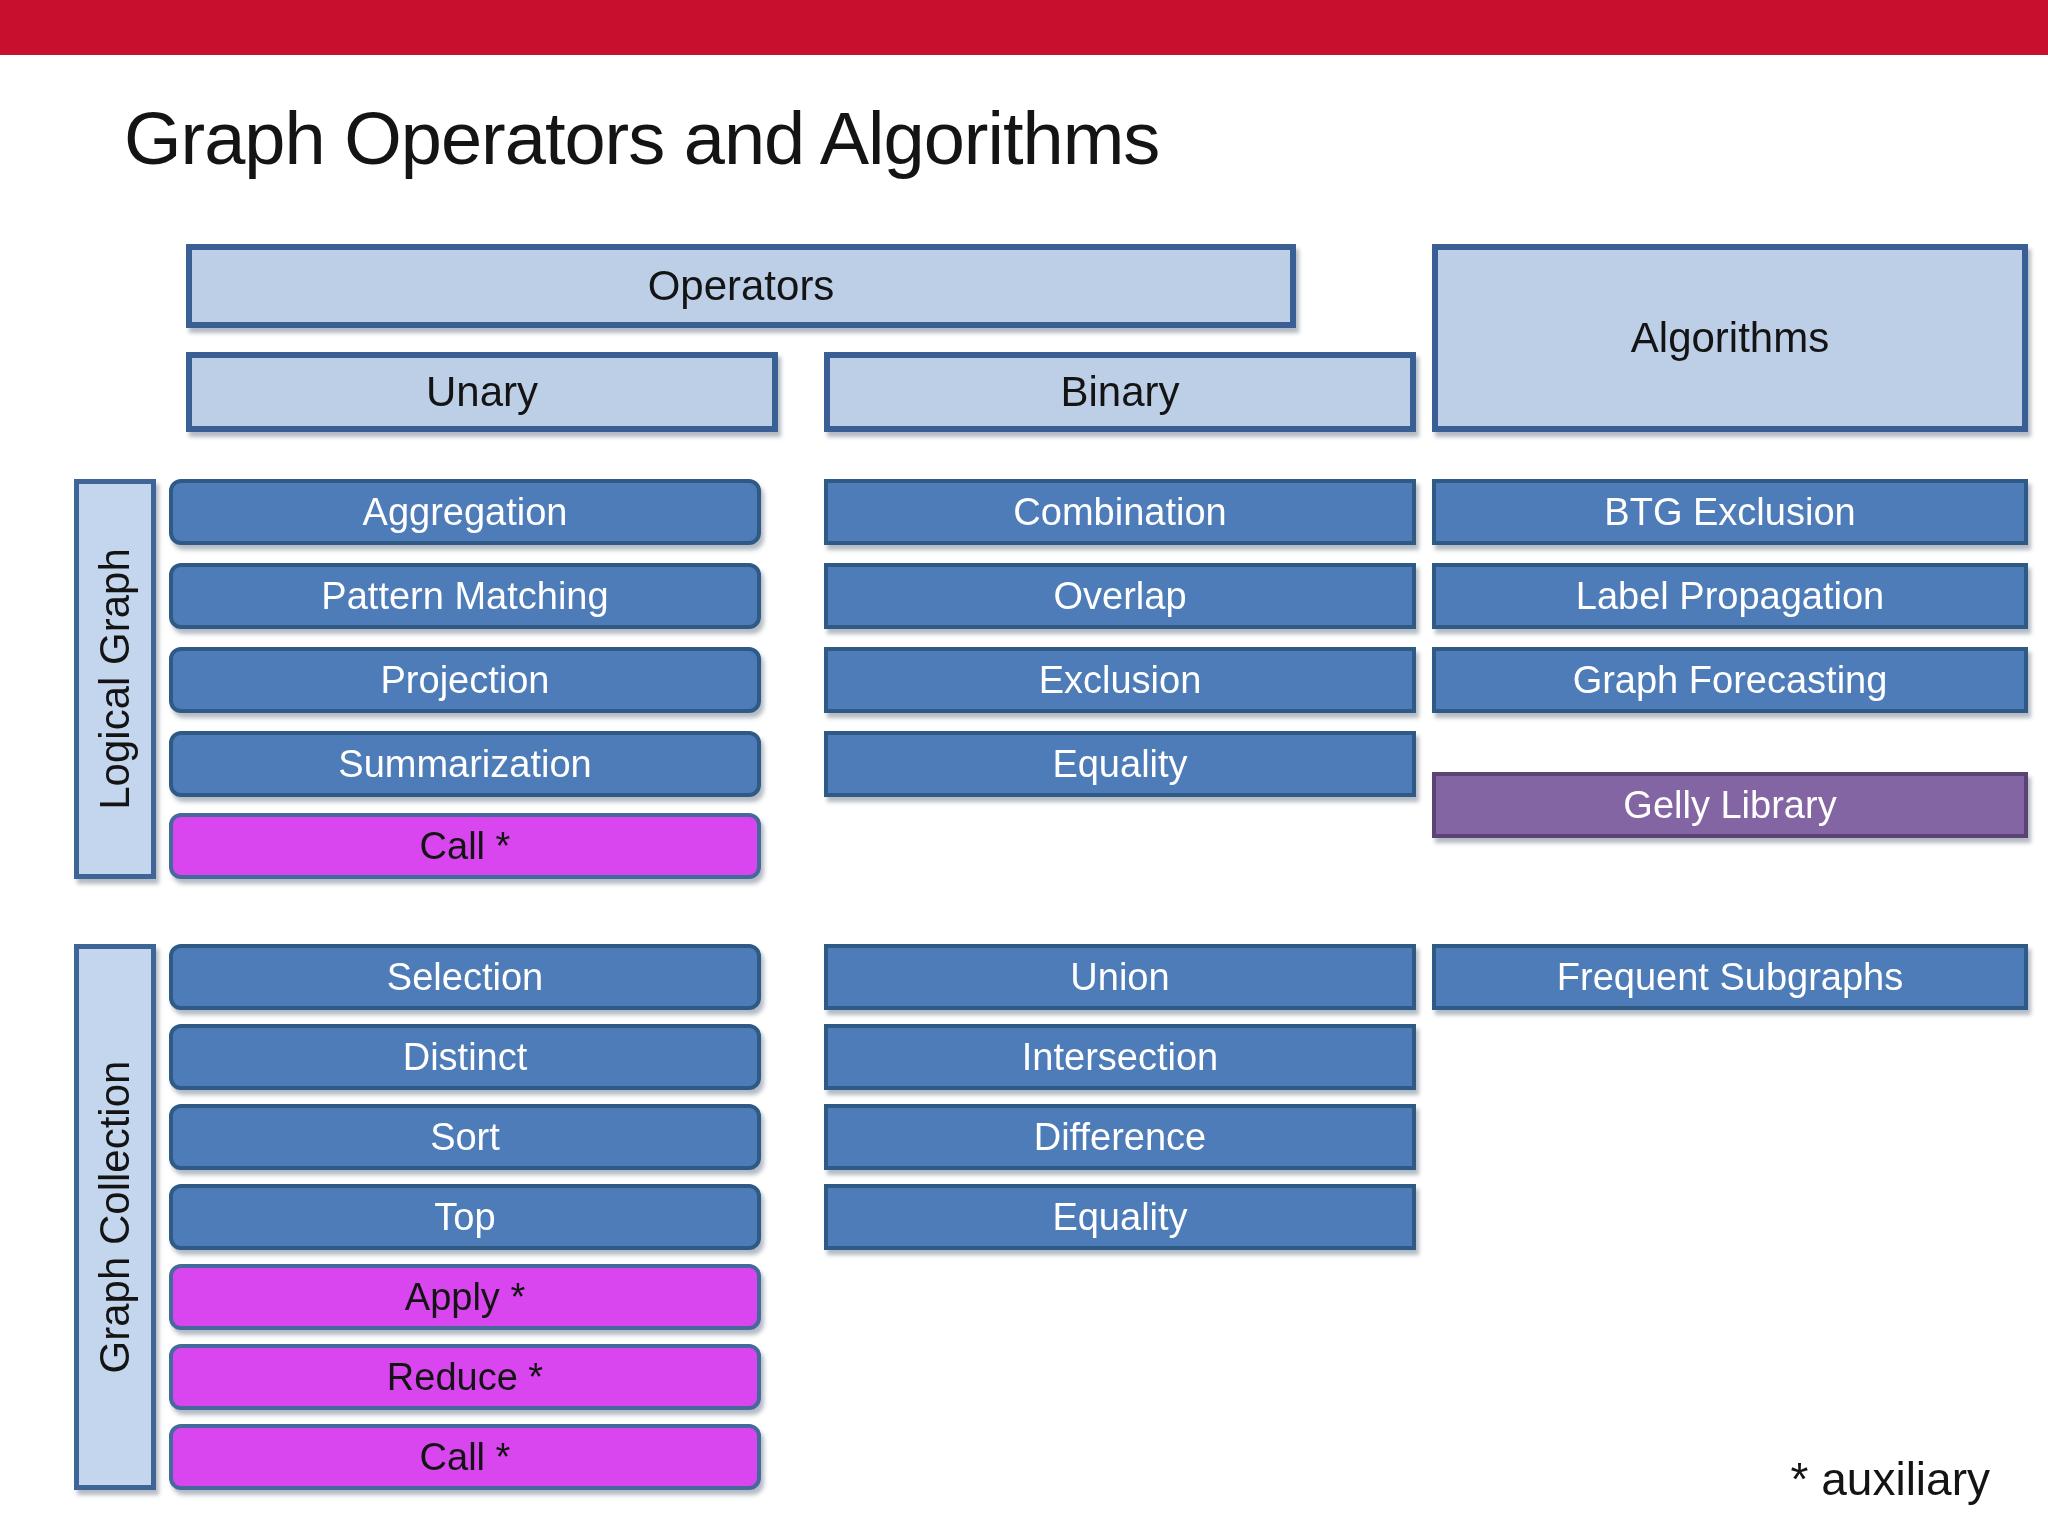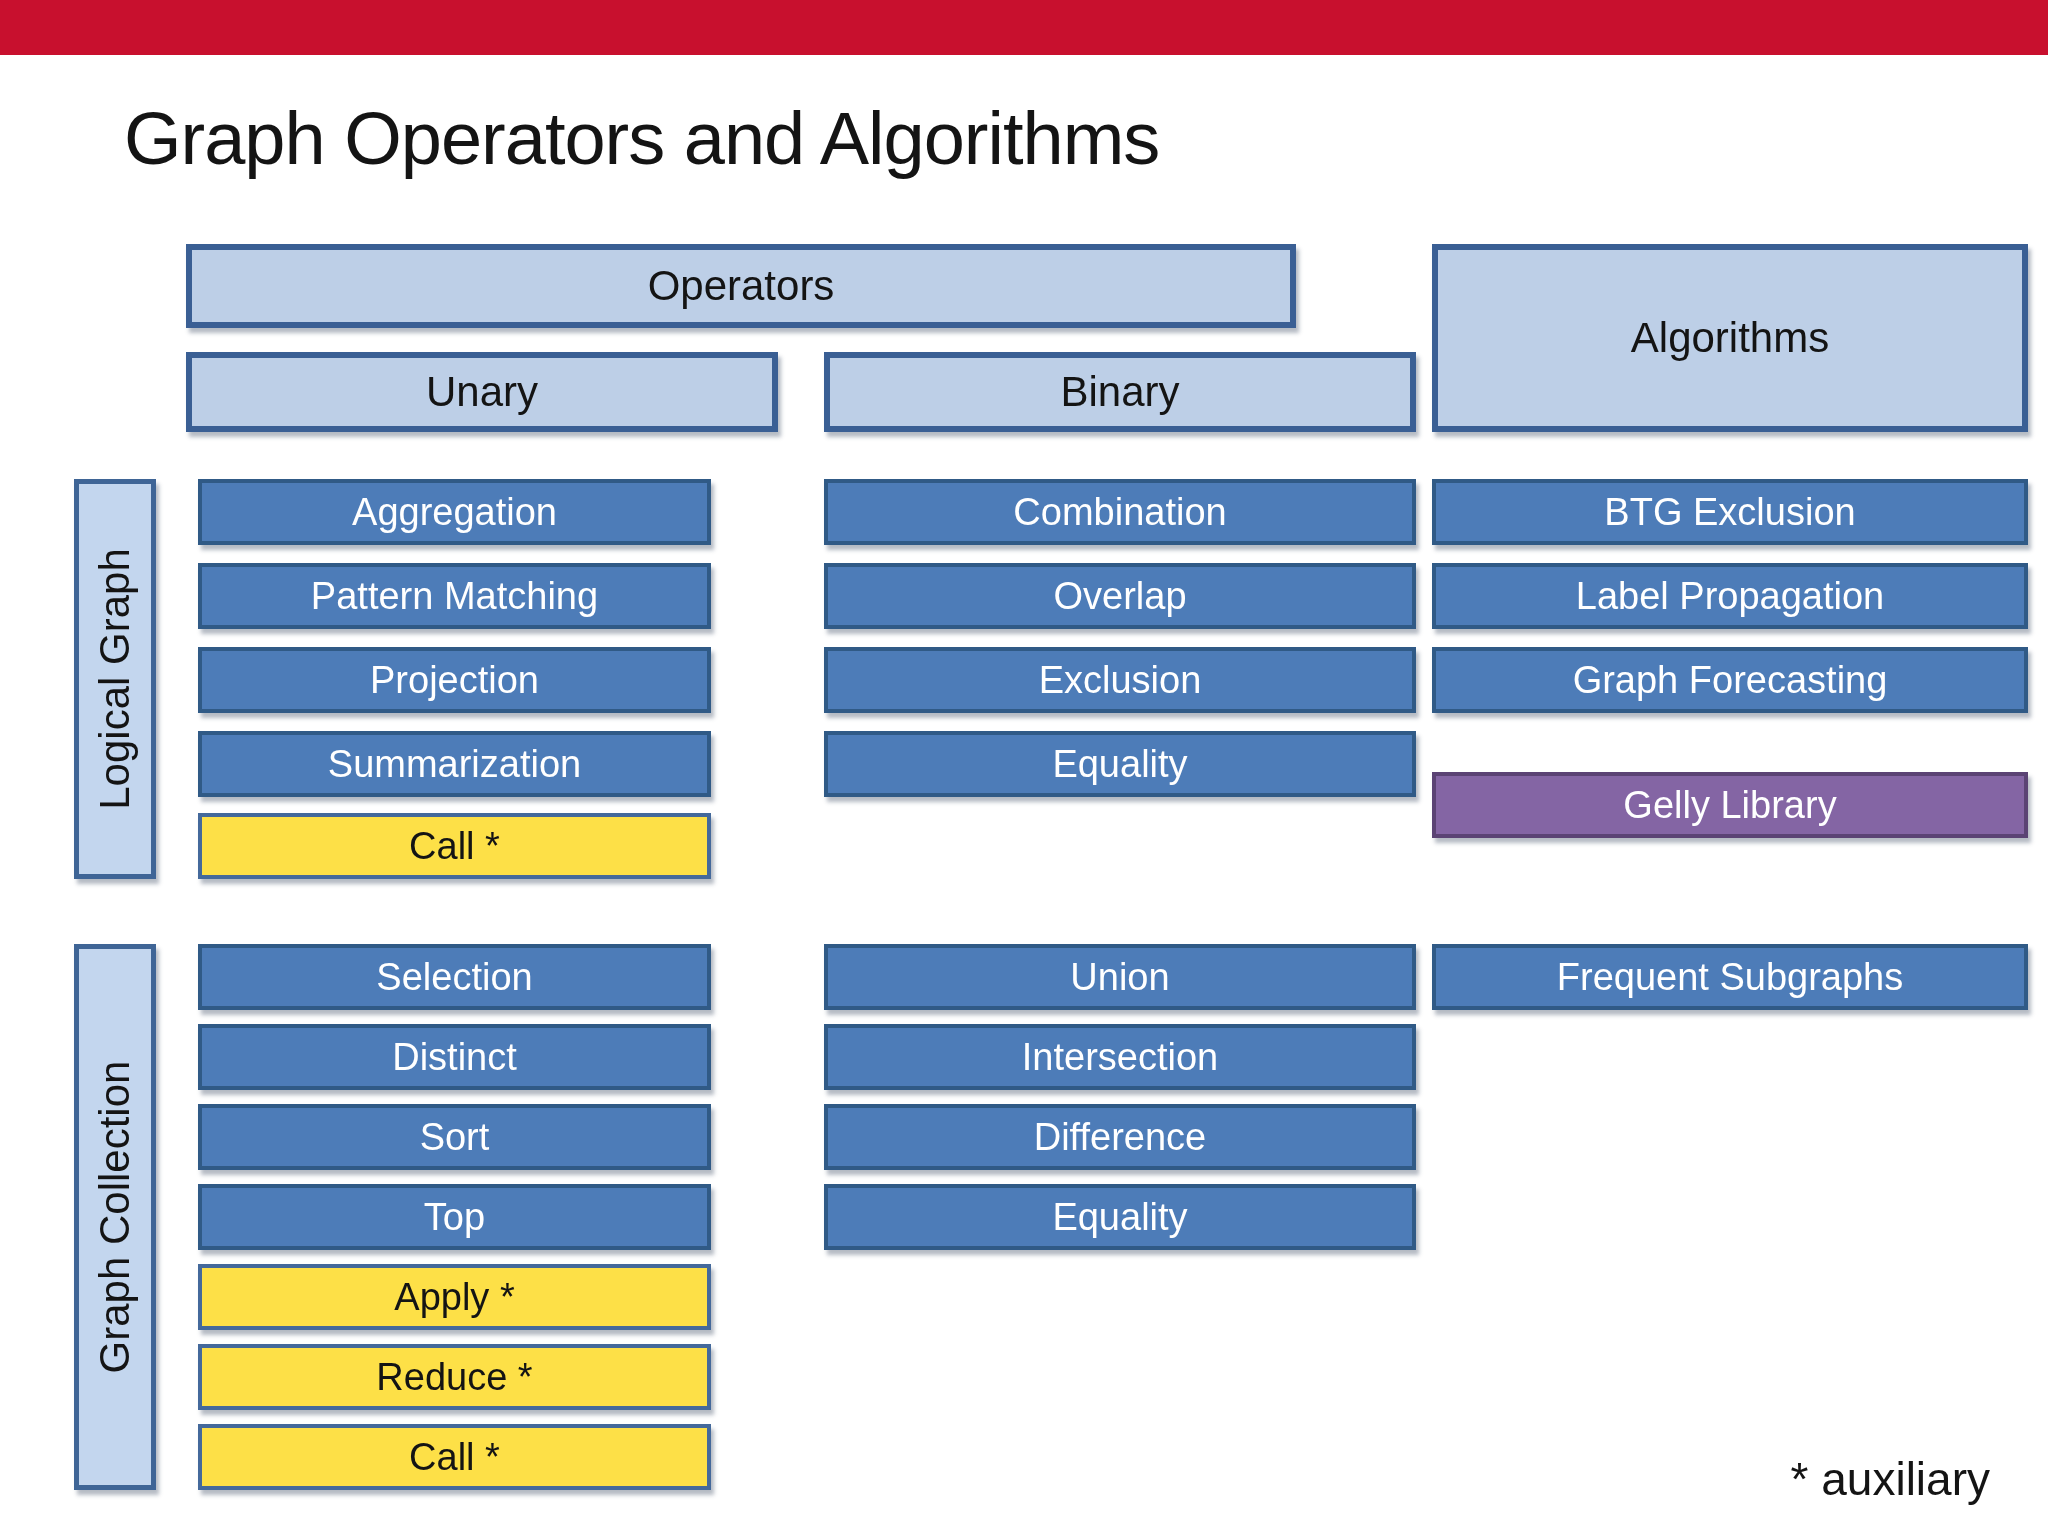--- a/index.html
+++ b/index.html
@@ -31,41 +31,41 @@
     color:#141414;font-size:42px;
   }
   .item{
     height:66px;
     background:#4d7cb8;
     border:4px solid #305a86;
     box-shadow:3px 5px 4px rgba(90,105,125,0.45);
     color:#ffffff;font-size:38px;
   }
   .item.gray{
-    background:#fde047;
+    background:#d946ef;
     border-color:#44699b;
     color:#141414;
   }
   .item.purple{
     background:#8465a4;
     border-color:#5b4374;
   }
   .rail{
     position:absolute;box-sizing:border-box;left:74px;width:82px;
     background:#c3d6ee;
     border:5px solid #3f6596;
     box-shadow:3px 5px 4px rgba(90,105,125,0.45);
     display:flex;align-items:center;justify-content:center;
   }
   .rail span{
     transform:rotate(-90deg);
     white-space:nowrap;
     color:#141414;font-size:42px;
   }
-  .colA{left:198px;width:513px;}
+  .colA{left:169px;width:592px;border-radius:12px;}
   .colB{left:824px;width:592px;}
   .colC{left:1432px;width:596px;}
   .footnote{
     position:absolute;top:1452px;right:58px;
     font-size:46px;color:#141414;white-space:nowrap;
   }
 </style>
 </head>
 <body>
 

